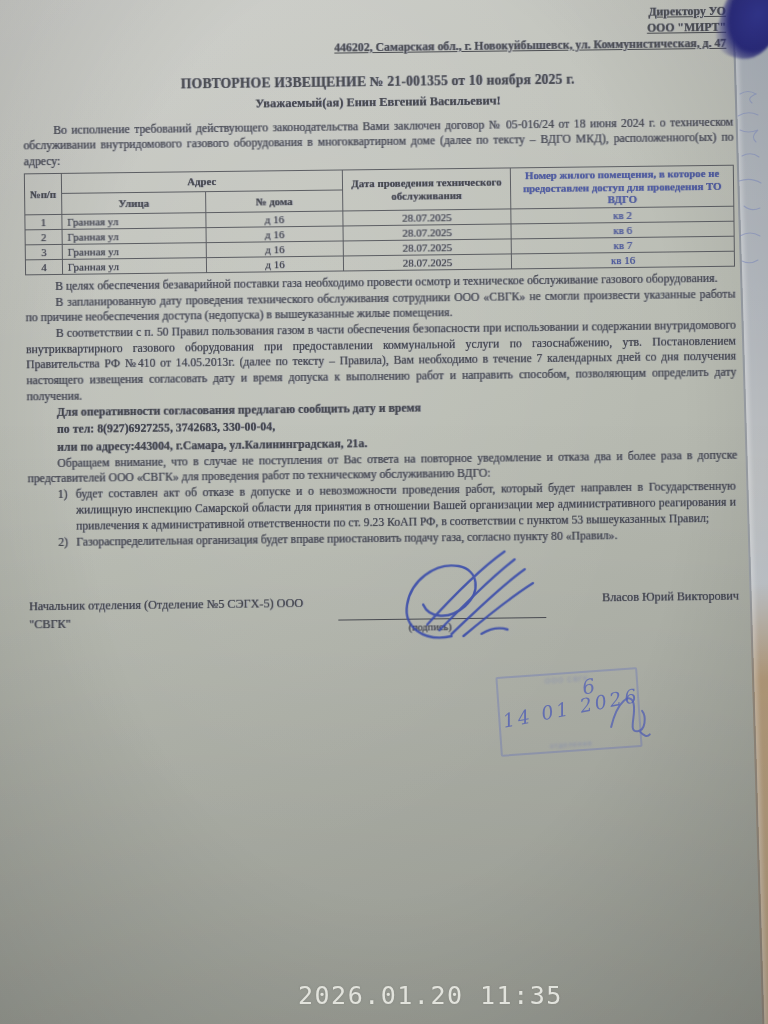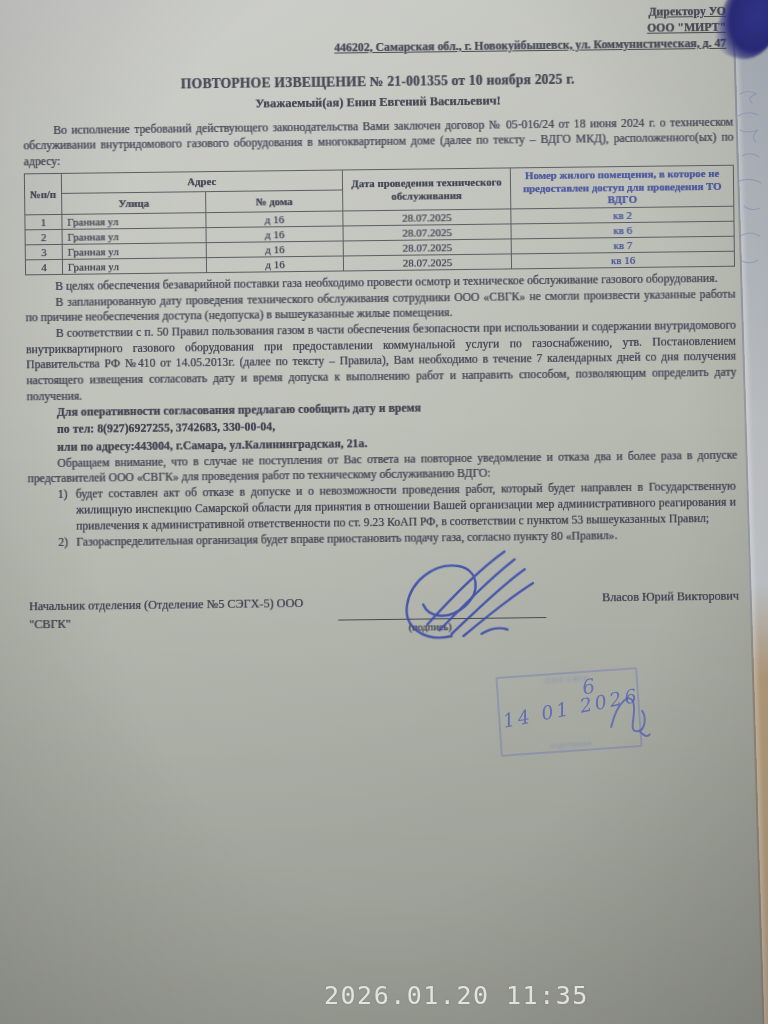--- a/index.html
+++ b/index.html
@@ -106,21 +106,20 @@
     color:rgba(85,100,190,0.8);transform:rotate(-7deg);white-space:nowrap;
   }
   .stamp-flourish{position:absolute;right:-14px;top:18px;}
   
   .cam-time{
     position:absolute;left:298px;bottom:14px;z-index:40;
     font-family:"DejaVu Sans Mono",monospace;
     font-size:25px;letter-spacing:1.5px;
     color:rgba(233,234,228,0.92);
     text-shadow:0 0 2px rgba(120,120,115,0.6);
-    margin-left:26px;
   }
 </style>
 </head>
 <body>
 
 <div class="photo">
 
   <div class="side-strip"></div>
   <svg class="strip-scribbles" width="34" height="190" viewBox="0 0 34 190">
     <path d="M6,8 q8,-5 16,0 q-10,4 -4,9 M4,30 q10,-6 20,-1 M6,44 q8,4 18,0 q-8,7 -2,12 M8,70 q9,-5 17,1 M5,95 q12,-4 22,2 M10,120 q7,6 16,2 M6,150 q10,-6 20,0 M8,175 q8,4 16,-1" stroke="#7f8cc0" stroke-width="1.1" fill="none" stroke-linecap="round"></path>

